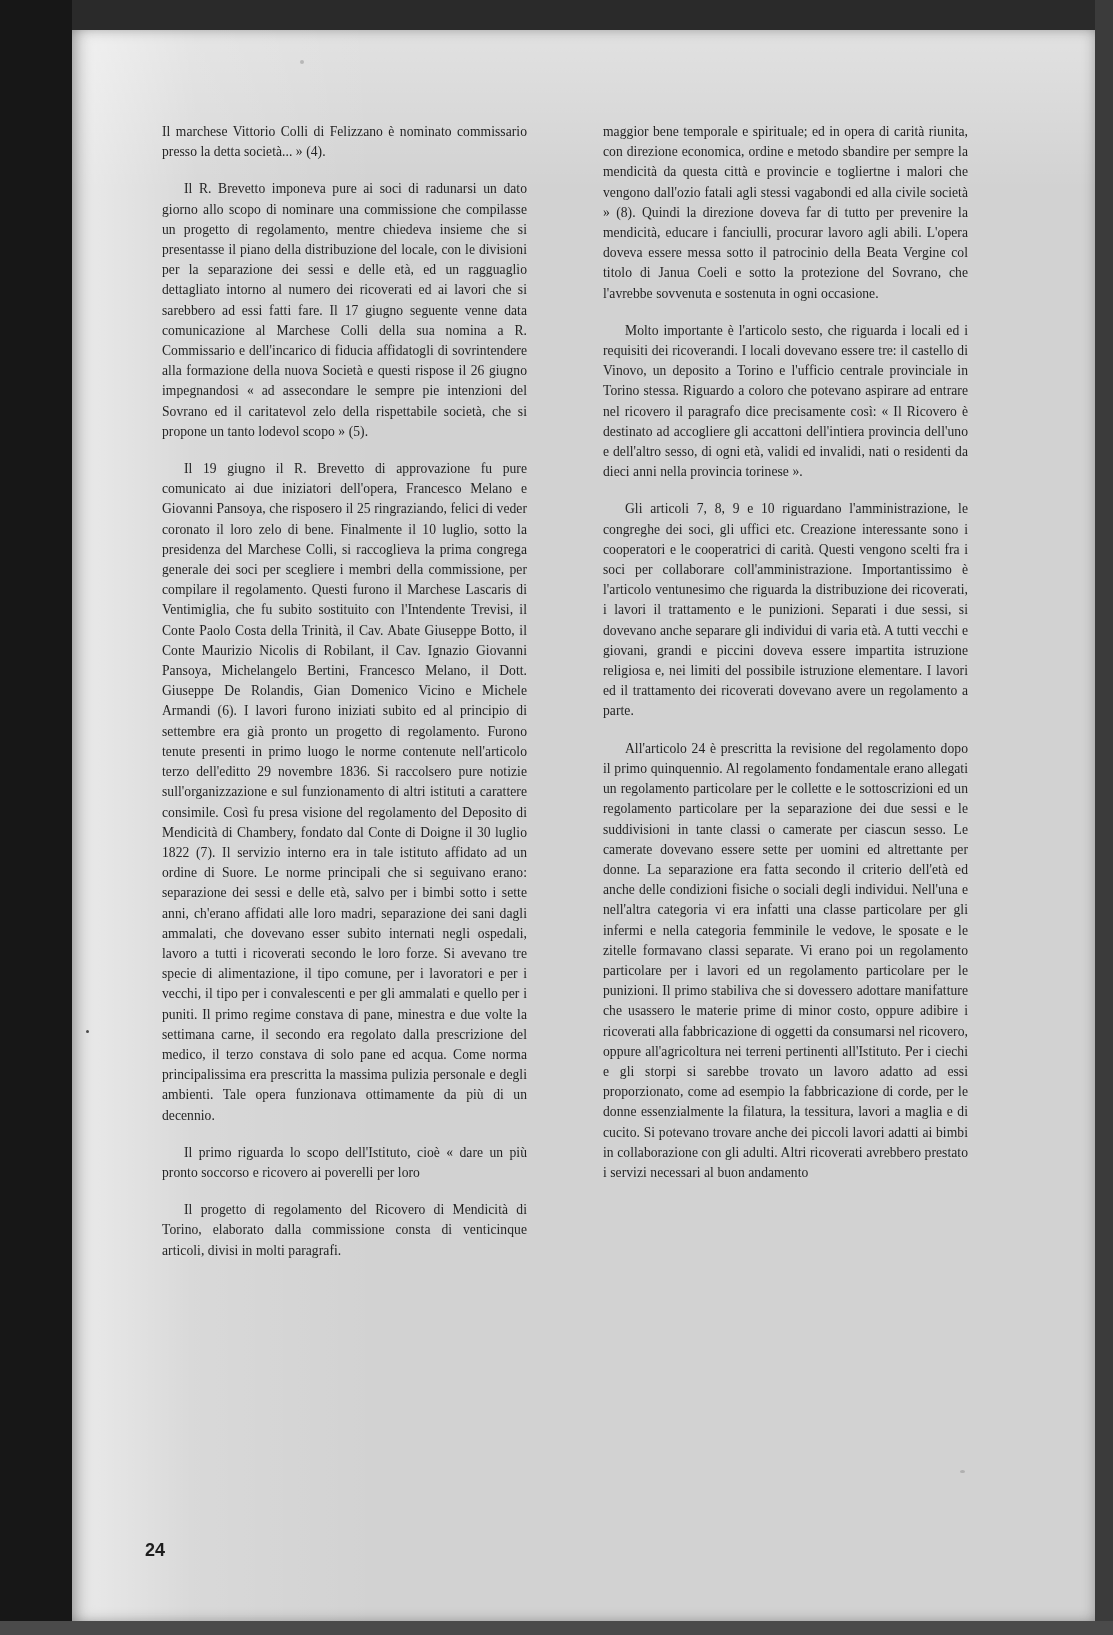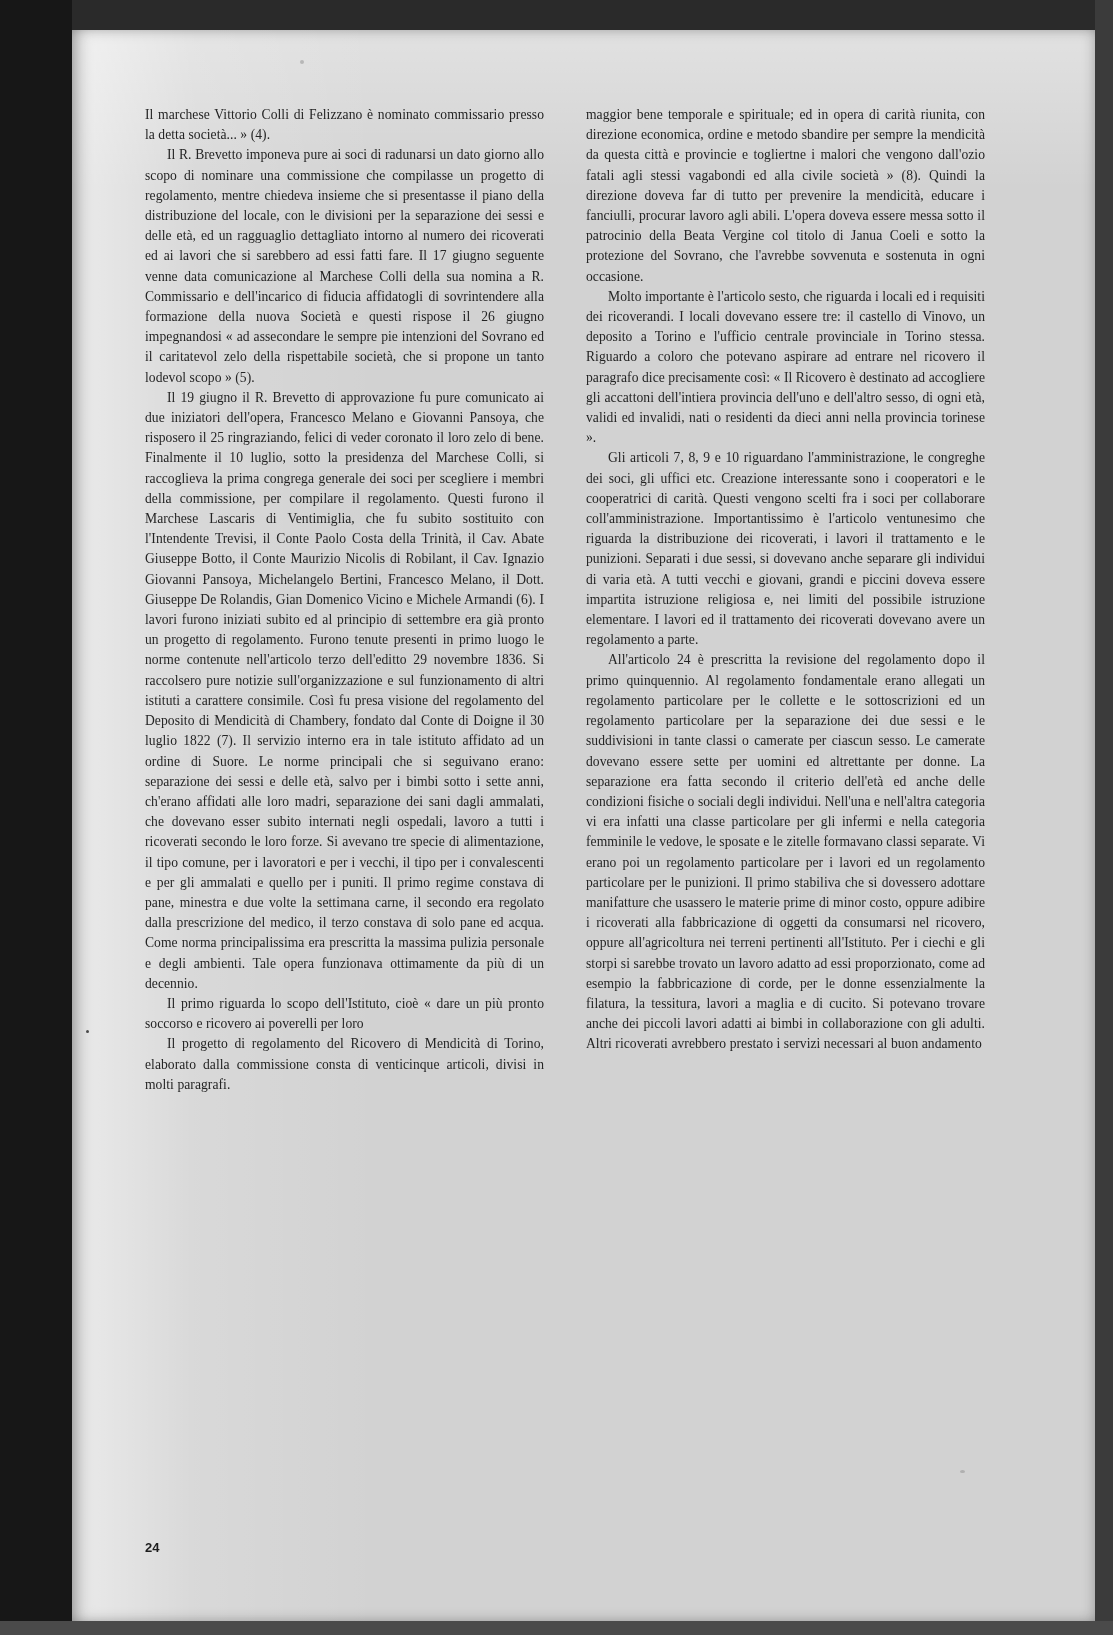--- a/index.html
+++ b/index.html
@@ -67,37 +67,37 @@
     left: 145px;
     top: 105px;
     width: 840px;
     display: flex;
     gap: 42px;
   }
   .col {
     width: 399px;
   }
   p {
-    margin: 0;
+    margin: 17px;
     font-size: 13.6px;
     line-height: 20.2px;
     text-align: justify;
     color: #242424;
     text-indent: 22px;
     font-family: "Liberation Serif", serif;
     filter: blur(0.25px);
     letter-spacing: 0.05px;
   }
   p.no-indent { text-indent: 0; }
   .folio {
     position: absolute;
     left: 145px;
     top: 1540px;
     font-family: "Liberation Sans", sans-serif;
-    font-size: 13px;
+    font-size: 18px;
     font-weight: bold;
     color: #1d1d1d;
   }
   .speck {
     position: absolute;
     background: #8d8d8d;
     border-radius: 50%;
     opacity: .5;
   }
 </style>

